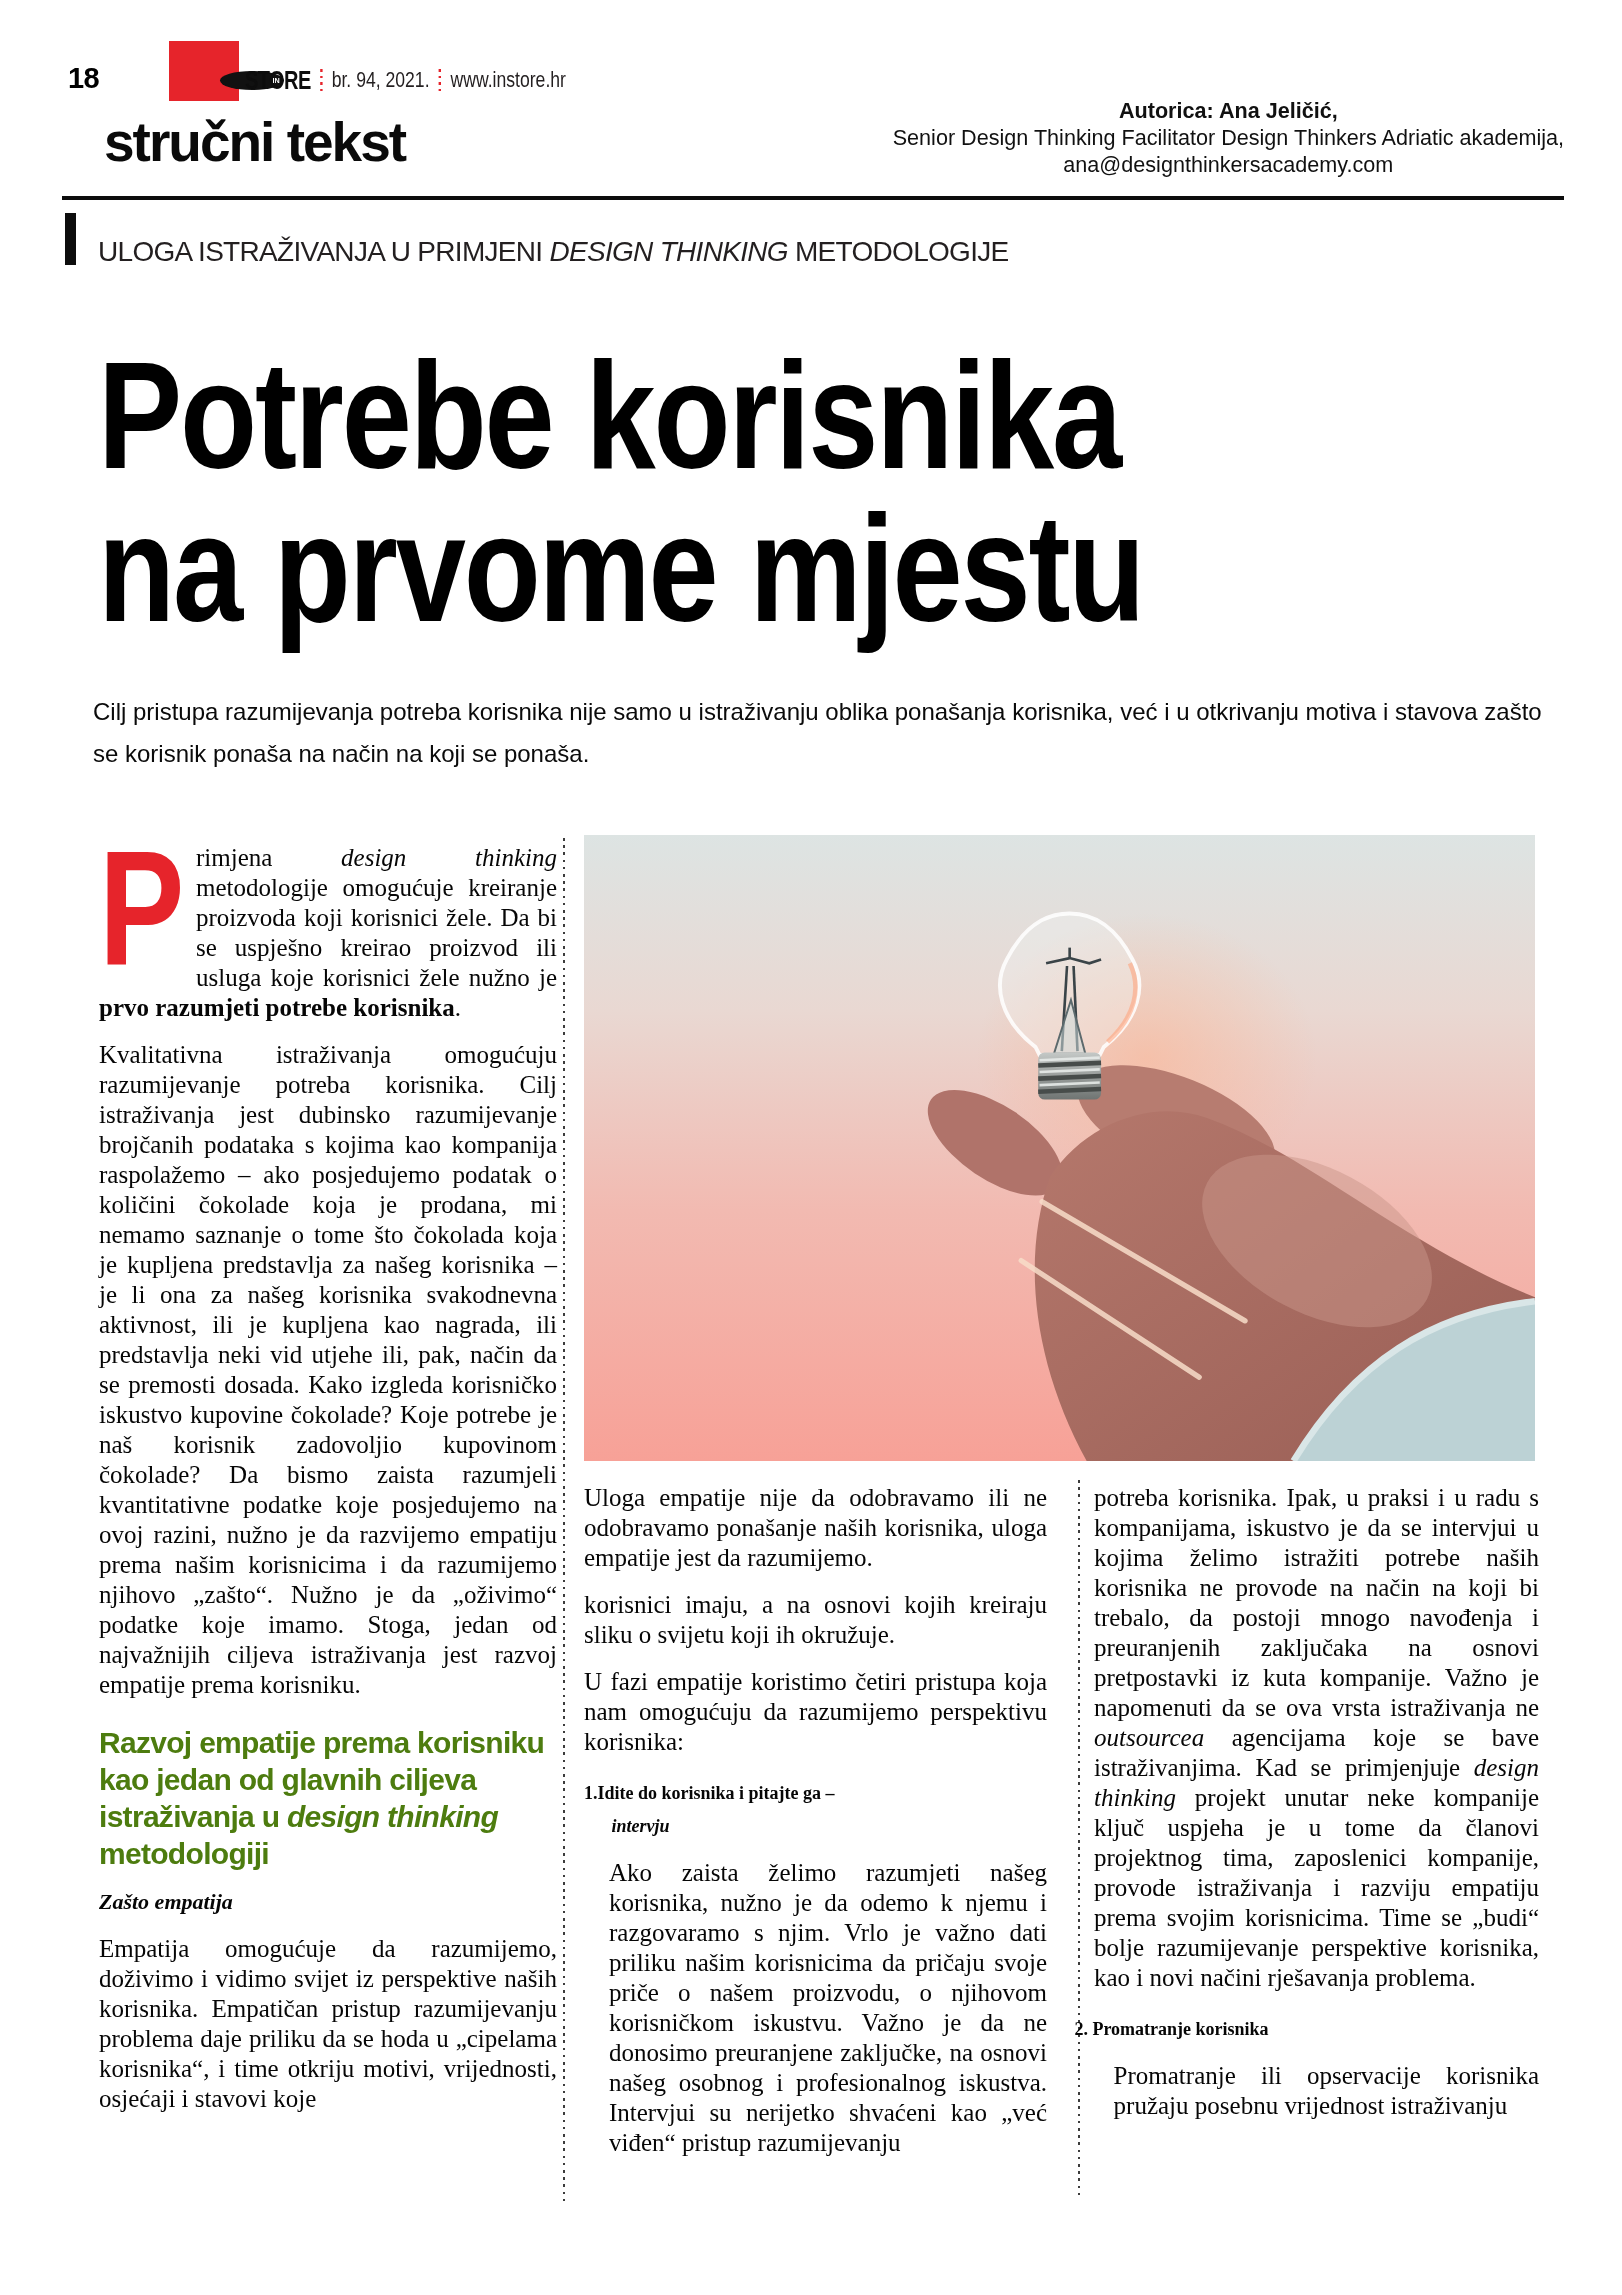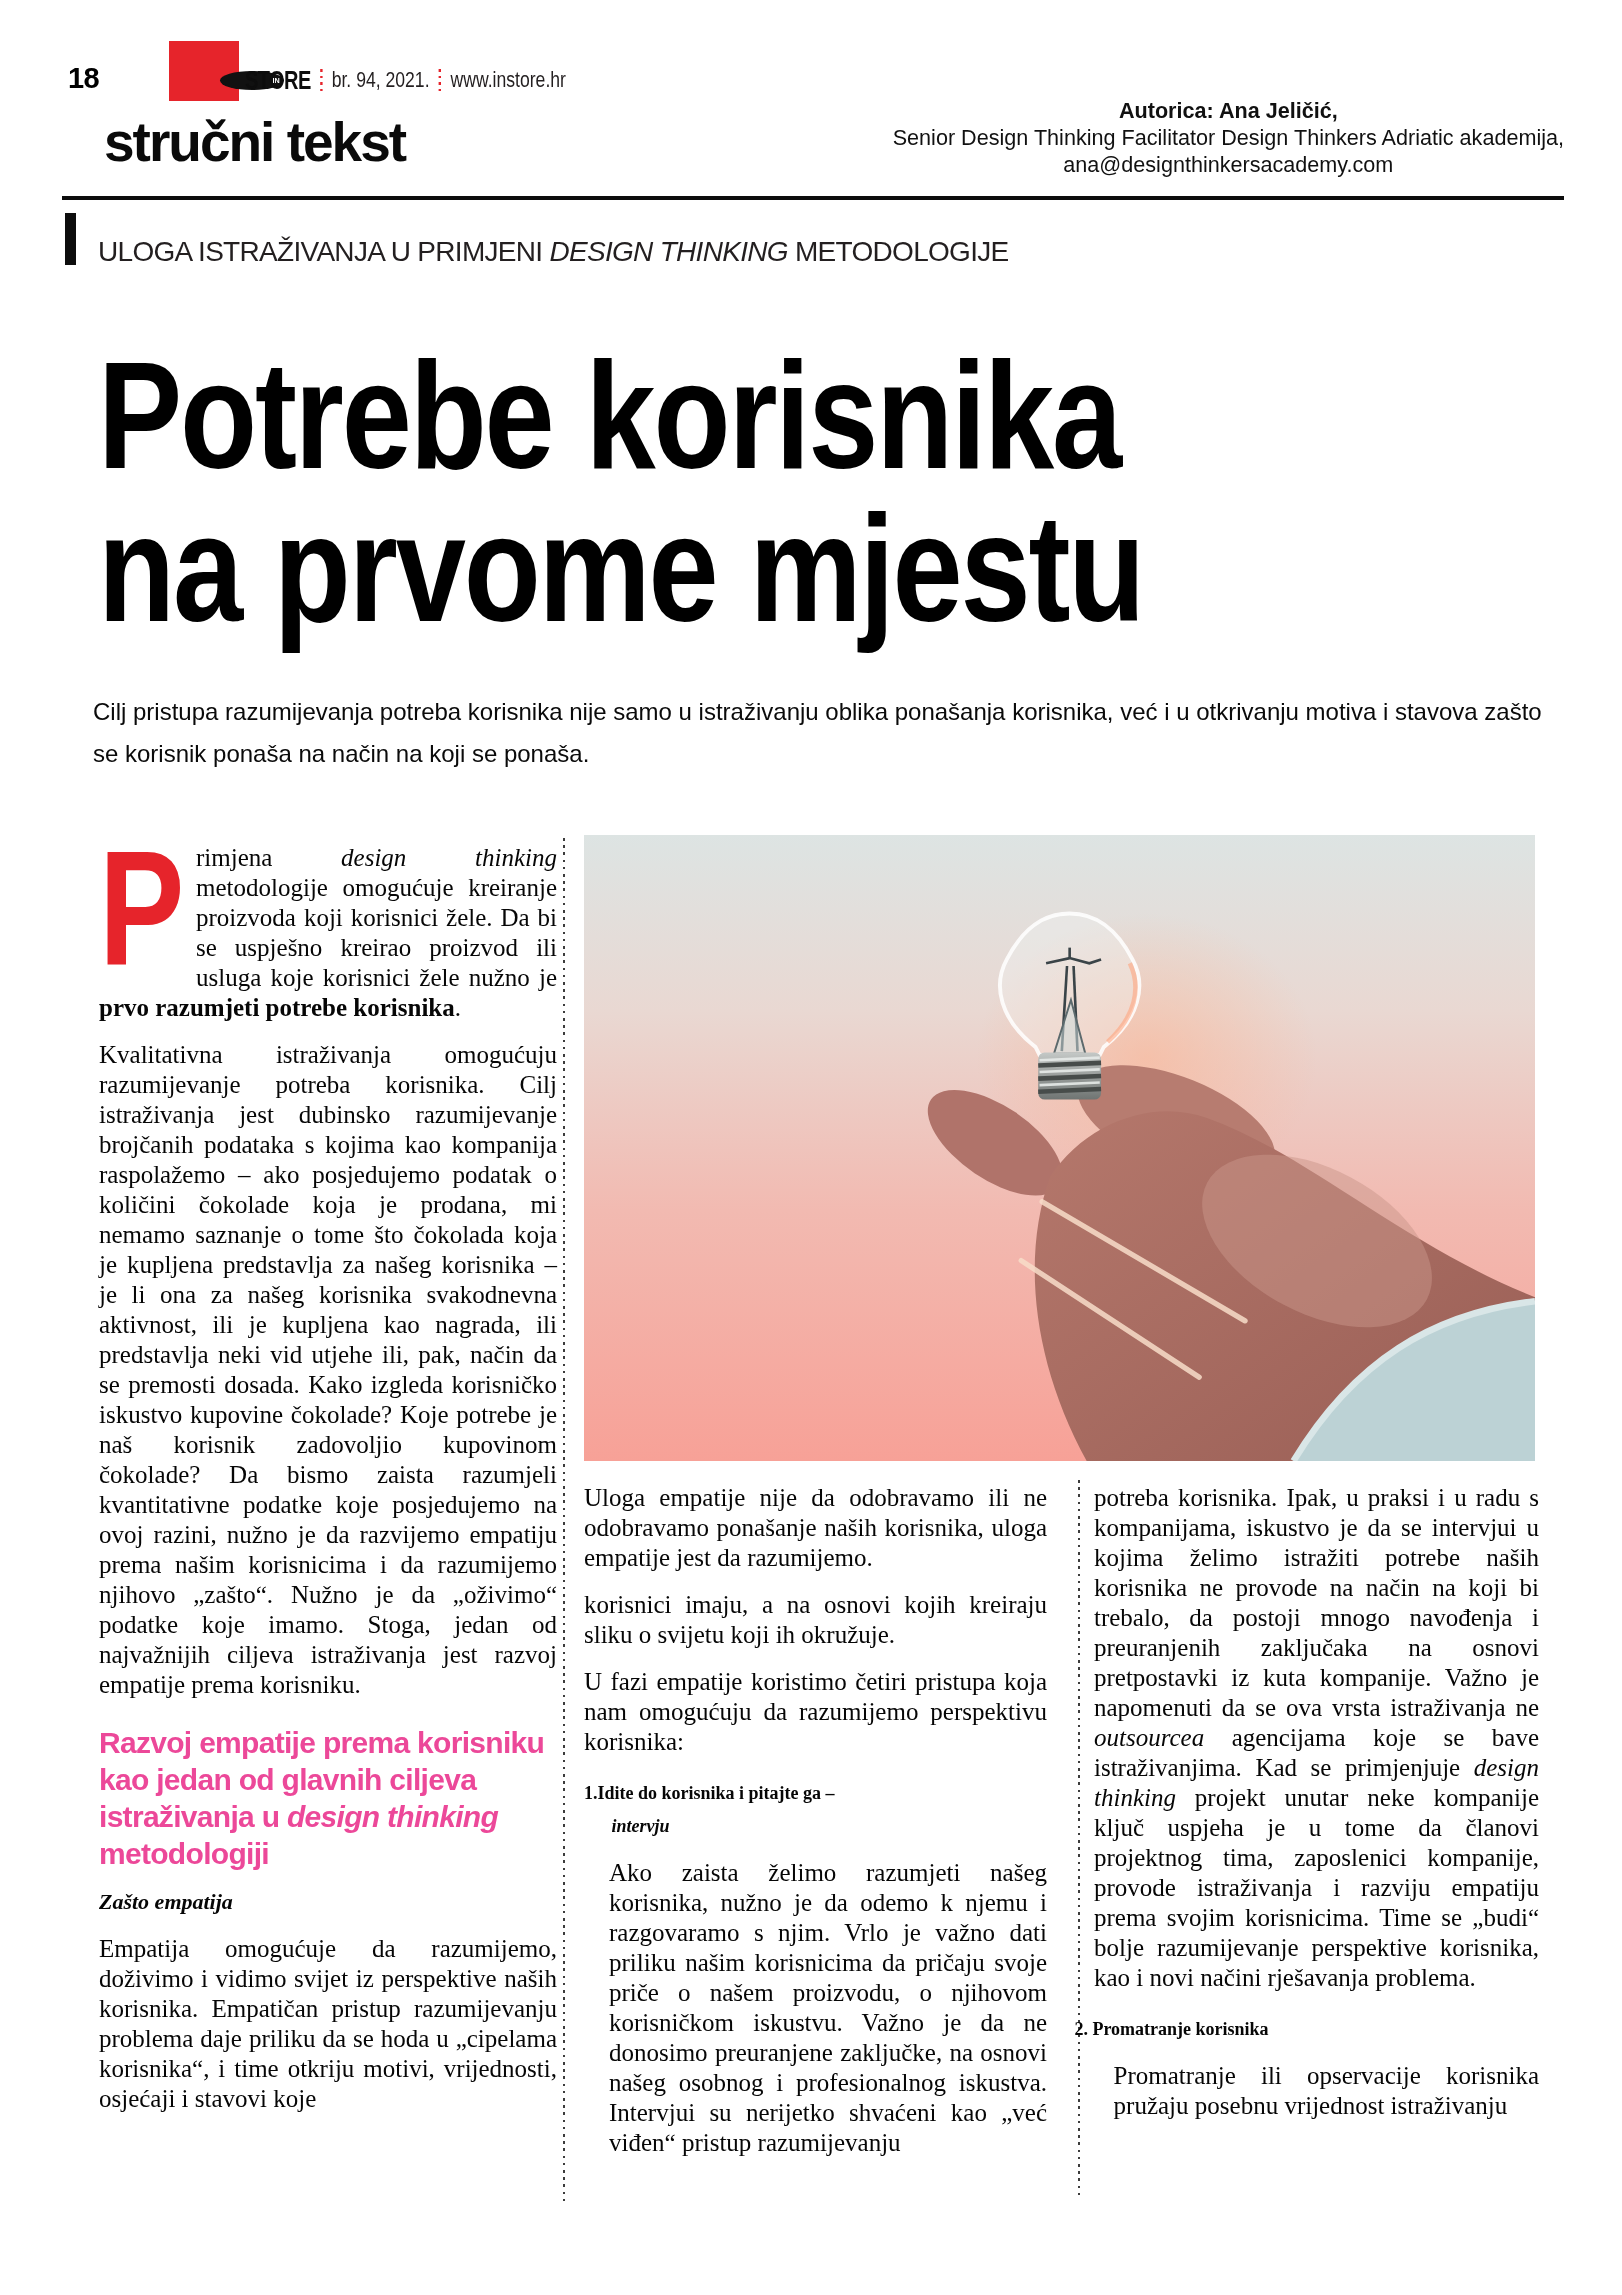--- a/index.html
+++ b/index.html
@@ -42,21 +42,21 @@
   .col3{left:1094px;top:1483px;width:445px;}
   .divider{width:2px;background-image:repeating-linear-gradient(to bottom,#3c3c3c 0 2.6px,transparent 2.6px 7.2px);}
   .div1{left:563px;top:838px;height:1365px;}
   .div2{left:1078px;top:1480px;height:720px;}
 
   .dropcap{float:left;width:84px;height:122px;margin:3.9px 13px 1.3px 0;overflow:visible;}
   .dropcap span{display:block;font-family:"Liberation Sans",sans-serif;font-weight:bold;
                 font-size:164px;line-height:123px;color:#e6242b;
                 transform:scaleX(.78);transform-origin:left top;}
   .subhead{font-family:"Liberation Sans",sans-serif;font-size:30px;line-height:37px;font-weight:bold;
-           letter-spacing:-0.7px;text-align:left;color:#ec4899;margin:23.6px 0 15.7px 0;}
+           letter-spacing:-0.7px;text-align:left;color:#4d7c0f;margin:23.6px 0 15.7px 0;}
   .zasto{font-size:22px;font-weight:bold;font-style:italic;text-align:left;margin:0 0 17px 0;}
   .num-head{font-size:18px;line-height:33px;font-weight:bold;text-align:left;margin:19.6px 0 15.7px 0;}
   .num-head .l2{display:block;padding-left:27.5px;font-style:italic;}
   .hang{margin-left:-19.6px;}
   .indent{margin-left:25px !important;}
   .indent2{margin-left:19.6px !important;}
 
   .run-i{font-style:italic;}
   .run-b{font-weight:bold;}
 

